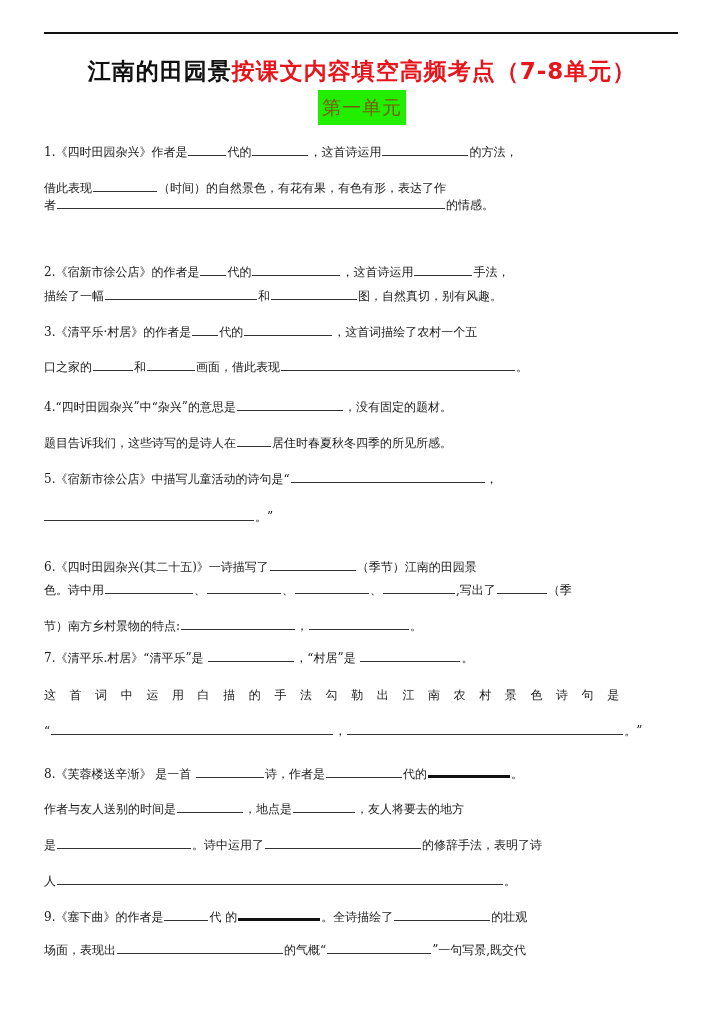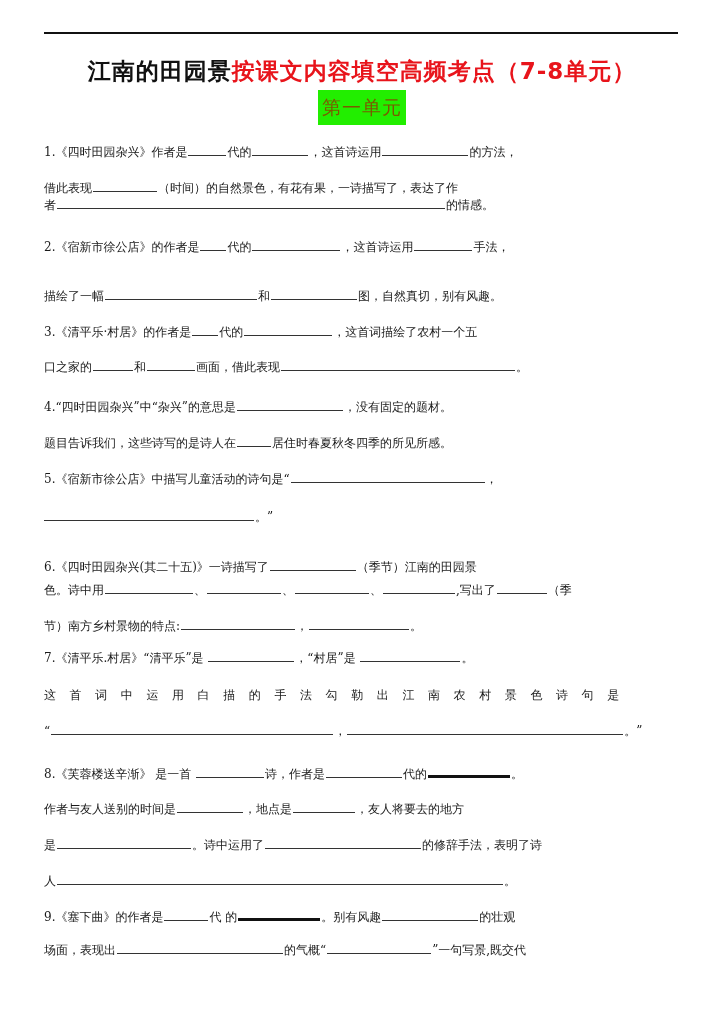--- a/index.html
+++ b/index.html
@@ -36,27 +36,27 @@
 <div class="title">
   <span class="black">江南的田园景</span><span class="red">按课文内容填空高频考点（7-8单元）</span>
 </div>
 
 <div class="unit-badge">第一单元</div>
 
 <div class="line" style="top:137px">
   <span>1.《四时田园杂兴》作者是</span><span class="blank" style="width:38px"></span><span>代的</span><span class="blank" style="width:56px"></span><span>，这首诗运用</span><span class="blank" style="width:86px"></span><span>的方法，</span>
 </div>
 <div class="line" style="top:173px">
-  <span>借此表现</span><span class="blank" style="width:64px"></span><span>（时间）的自然景色，有花有果，一诗描写了，表达了作</span>
+  <span>借此表现</span><span class="blank" style="width:64px"></span><span>（时间）的自然景色，有花有果，有色有形，表达了作</span>
 </div>
 <div class="line" style="top:190px">
   <span>者</span><span class="blank" style="width:388px"></span><span>的情感。</span>
 </div>
 
-<div class="line" style="top:232px">
+<div class="line" style="top:257px">
   <span>2.《宿新市徐公店》的作者是</span><span class="blank" style="width:26px"></span><span>代的</span><span class="blank" style="width:88px"></span><span>，这首诗运用</span><span class="blank" style="width:58px"></span><span>手法，</span>
 </div>
 <div class="line" style="top:281px">
   <span>描绘了一幅</span><span class="blank" style="width:152px"></span><span>和</span><span class="blank" style="width:86px"></span><span>图，自然真切，别有风趣。</span>
 </div>
 
 <div class="line" style="top:317px">
   <span>3.《清平乐·村居》的作者是</span><span class="blank" style="width:26px"></span><span>代的</span><span class="blank" style="width:88px"></span><span>，这首词描绘了农村一个五</span>
 </div>
 <div class="line" style="top:352px">
@@ -104,17 +104,17 @@
   <span>作者与友人送别的时间是</span><span class="blank" style="width:66px"></span><span>，地点是</span><span class="blank" style="width:62px"></span><span>，友人将要去的地方</span>
 </div>
 <div class="line" style="top:830px">
   <span>是</span><span class="blank" style="width:134px"></span><span>。诗中运用了</span><span class="blank" style="width:156px"></span><span>的修辞手法，表明了诗</span>
 </div>
 <div class="line" style="top:866px">
   <span>人</span><span class="blank" style="width:446px"></span><span>。</span>
 </div>
 
 <div class="line" style="top:900px">
-  <span>9.《塞下曲》的作者是</span><span class="blank" style="width:44px"></span><span>代 的</span><span class="blank bold" style="width:82px"></span><span>。别有风趣</span><span class="blank" style="width:96px"></span><span>的壮观</span>
+  <span>9.《塞下曲》的作者是</span><span class="blank" style="width:44px"></span><span>代 的</span><span class="blank bold" style="width:82px"></span><span>。全诗描绘了</span><span class="blank" style="width:96px"></span><span>的壮观</span>
 </div>
 <div class="line" style="top:935px">
   <span>场面，表现出</span><span class="blank" style="width:166px"></span><span>的气概“</span><span class="blank" style="width:104px"></span><span>”一句写景,既交代</span>
 </div>
 
 </body></html>

